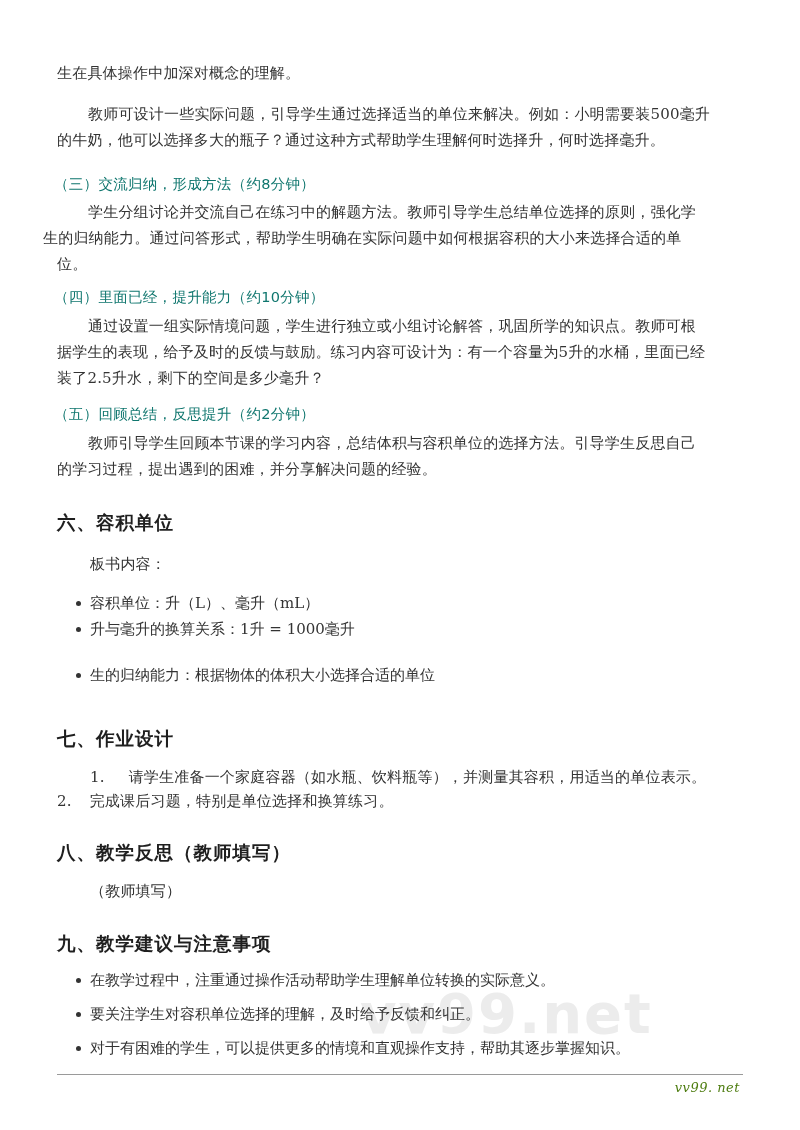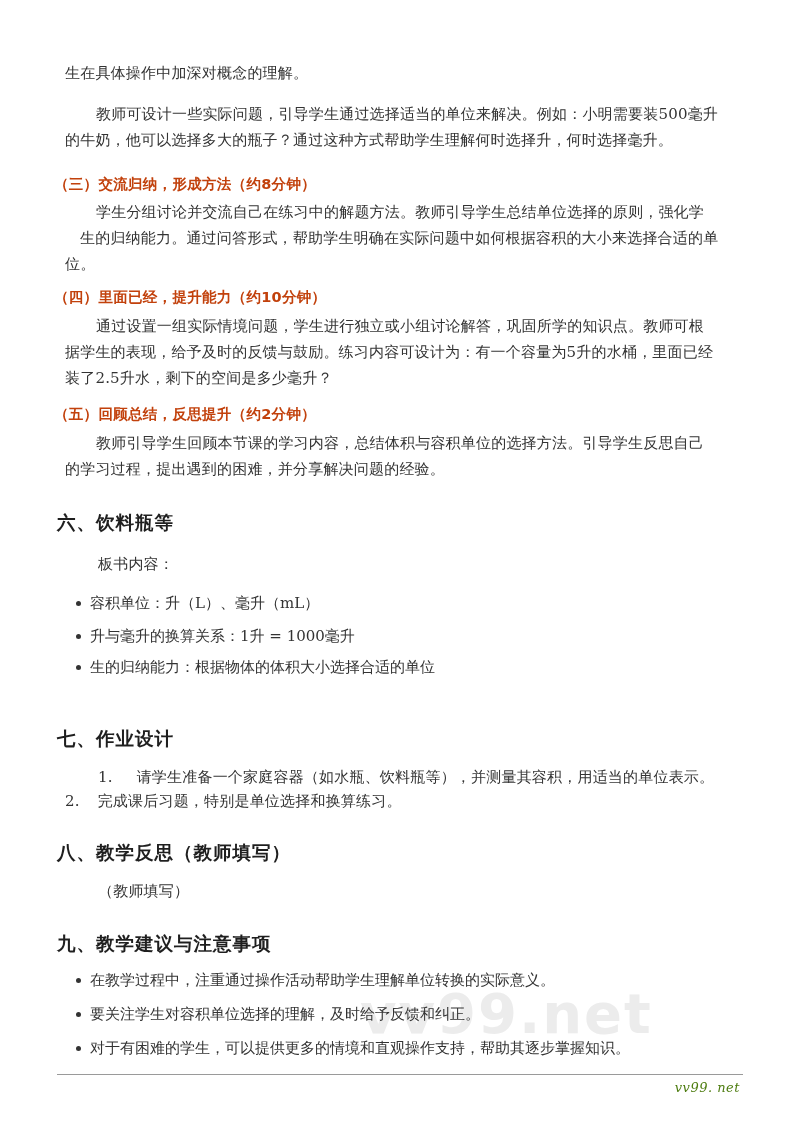--- a/index.html
+++ b/index.html
@@ -24,27 +24,26 @@
     }
     .abs {
       position: absolute;
       white-space: nowrap;
     }
     .p {
       font-size: 15px;
       line-height: 26px;
       color: #333333;
       letter-spacing: 0.2px;
-      margin-left: 8px;
     }
     .sub-heading {
       font-family: "DejaVu Sans", "Liberation Sans", sans-serif;
-      font-weight: bold;
+      font-weight: normal;
       font-size: 14.5px;
-      color: #c2410c;
+      color: #0f766e;
       letter-spacing: 0.3px;
     }
     .heading {
       font-family: "DejaVu Sans", "Liberation Sans", sans-serif;
       font-weight: bold;
       font-size: 18.5px;
       color: #1f1f1f;
       letter-spacing: 1px;
     }
     .bullet-list {
@@ -112,40 +111,40 @@
 
   <div class="content">
 
     <div class="abs p" style="left:57px; top:60px;">生在具体操作中加深对概念的理解。</div>
 
     <div class="abs p" style="left:88px; top:101px;">教师可设计一些实际问题，引导学生通过选择适当的单位来解决。例如：小明需要装500毫升</div>
     <div class="abs p" style="left:57px; top:127px;text-align:center;">的牛奶，他可以选择多大的瓶子？通过这种方式帮助学生理解何时选择升，何时选择毫升。</div>
 
     <div class="abs sub-heading" style="left:54px; top:175px;">（三）交流归纳，形成方法（约8分钟）</div>
     <div class="abs p" style="left:88px; top:199px;">学生分组讨论并交流自己在练习中的解题方法。教师引导学生总结单位选择的原则，强化学</div>
-    <div class="abs p" style="left:72px; top:225px;text-align:right;">生的归纳能力。通过问答形式，帮助学生明确在实际问题中如何根据容积的大小来选择合适的单</div>
+    <div class="abs p" style="left:43px; top:225px;text-align:right;">生的归纳能力。通过问答形式，帮助学生明确在实际问题中如何根据容积的大小来选择合适的单</div>
     <div class="abs p" style="left:57px; top:251px;">位。</div>
 
     <div class="abs sub-heading" style="left:54px; top:288px;">（四）里面已经，提升能力（约10分钟）</div>
     <div class="abs p" style="left:88px; top:313px;">通过设置一组实际情境问题，学生进行独立或小组讨论解答，巩固所学的知识点。教师可根</div>
     <div class="abs p" style="left:57px; top:339px;">据学生的表现，给予及时的反馈与鼓励。练习内容可设计为：有一个容量为5升的水桶，里面已经</div>
     <div class="abs p" style="left:57px; top:365px;">装了2.5升水，剩下的空间是多少毫升？</div>
 
     <div class="abs sub-heading" style="left:54px; top:405px;text-align:center;">（五）回顾总结，反思提升（约2分钟）</div>
     <div class="abs p" style="left:88px; top:430px;">教师引导学生回顾本节课的学习内容，总结体积与容积单位的选择方法。引导学生反思自己</div>
     <div class="abs p" style="left:57px; top:456px;">的学习过程，提出遇到的困难，并分享解决问题的经验。</div>
 
-    <div class="abs heading" style="left:57px; top:510px;">六、饮料瓶等</div>
+    <div class="abs heading" style="left:57px; top:510px;">六、容积单位</div>
     <div class="abs p" style="left:90px; top:551px;">板书内容：</div>
     <ul class="bullet-list" style="left:76px; top:590px;">
-      <li class="bullet-item" style="height:26px; line-height:26px; margin-bottom:7px;">
+      <li class="bullet-item" style="height:26px; line-height:26px; ">
         <span class="bullet-dot"></span>
         <span>容积单位：升（L）、毫升（mL）</span>
       </li>
-      <li class="bullet-item" style="height:26px; line-height:26px; margin-bottom:5px;">
+      <li class="bullet-item" style="height:26px; line-height:26px; margin-bottom:20px;">
         <span class="bullet-dot"></span>
         <span>升与毫升的换算关系：1升 = 1000毫升</span>
       </li>
       <li class="bullet-item" style="height:26px; line-height:26px;">
         <span class="bullet-dot"></span>
         <span>生的归纳能力：根据物体的体积大小选择合适的单位</span>
       </li>
     </ul>
 
     <div class="abs heading" style="left:57px; top:726px;">七、作业设计</div>

